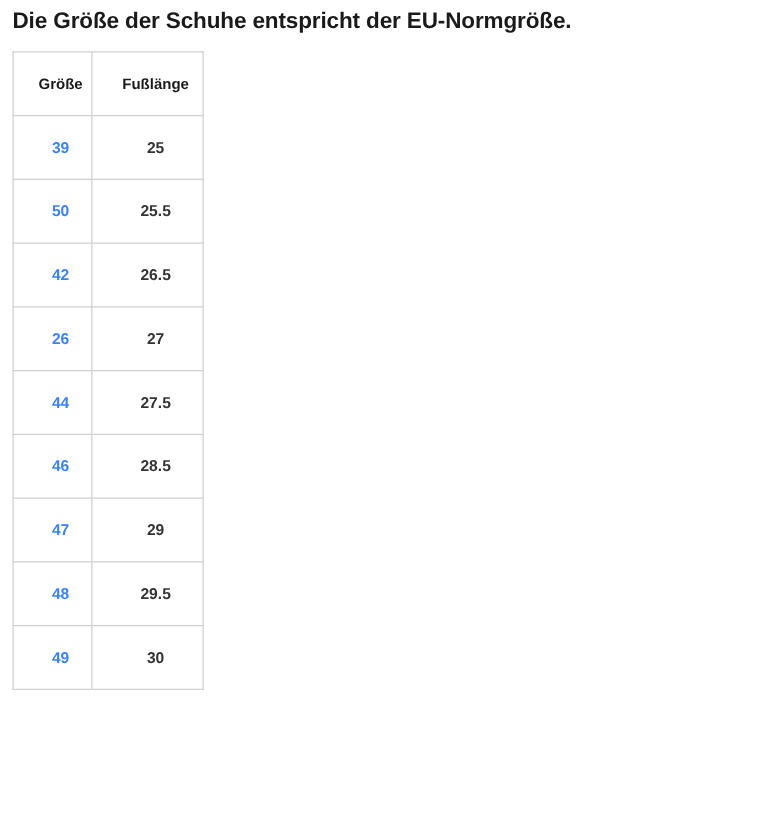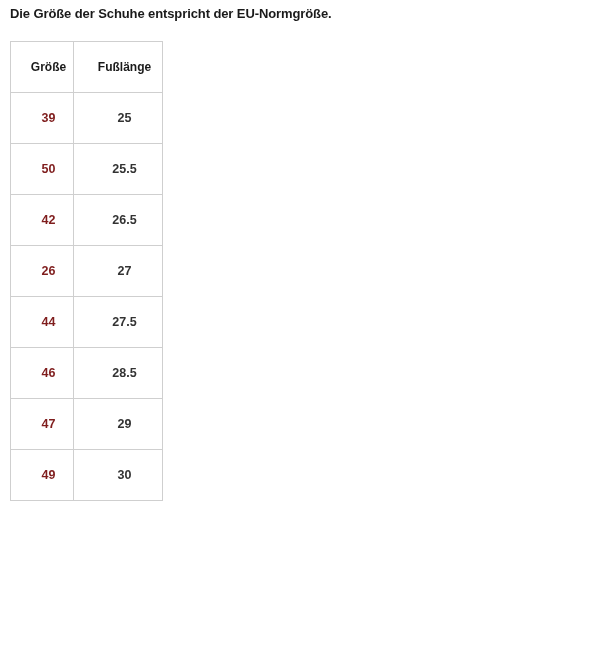--- a/index.html
+++ b/index.html
@@ -17,21 +17,21 @@
   .page {
     position: relative;
     width: 615px;
     height: 656px;
     background: #ffffff;
   }
   .intro-heading {
     position: absolute;
     left: 10px;
     top: 6px;
-    font-size: 13px;
+    font-size: 18px;
     font-weight: bold;
     color: #1a1a1a;
     letter-spacing: -0.1px;
     white-space: nowrap;
     text-align: center;
   }
   .size-table-wrap {
     position: absolute;
     left: 10px;
     top: 41px;
@@ -54,21 +54,21 @@
     font-size: 12px;
     line-height: 1.2;
   }
   table.size-table thead th {
     font-weight: bold;
     color: #1a1a1a;
     font-size: 12px;
   }
   table.size-table tbody td.cell-size {
     font-weight: bold;
-    color: #7f1d1d;
+    color: #3b82f6;
     font-size: 12.5px;
   }
   table.size-table tbody td.cell-length {
     font-weight: bold;
     color: #333333;
     font-size: 12.5px;
   }
 </style>
 </head>
 <body>
@@ -112,20 +112,24 @@
         </tr>
         <tr>
           <td class="cell-size">46</td>
           <td class="cell-length">28.5</td>
         </tr>
         <tr>
           <td class="cell-size">47</td>
           <td class="cell-length">29</td>
         </tr>
         <tr>
+          <td class="cell-size">48</td>
+          <td class="cell-length">29.5</td>
+        </tr>
+        <tr>
           <td class="cell-size">49</td>
           <td class="cell-length">30</td>
         </tr>
       </tbody>
     </table>
   </div>
 
 </div>
 
 </body></html>

